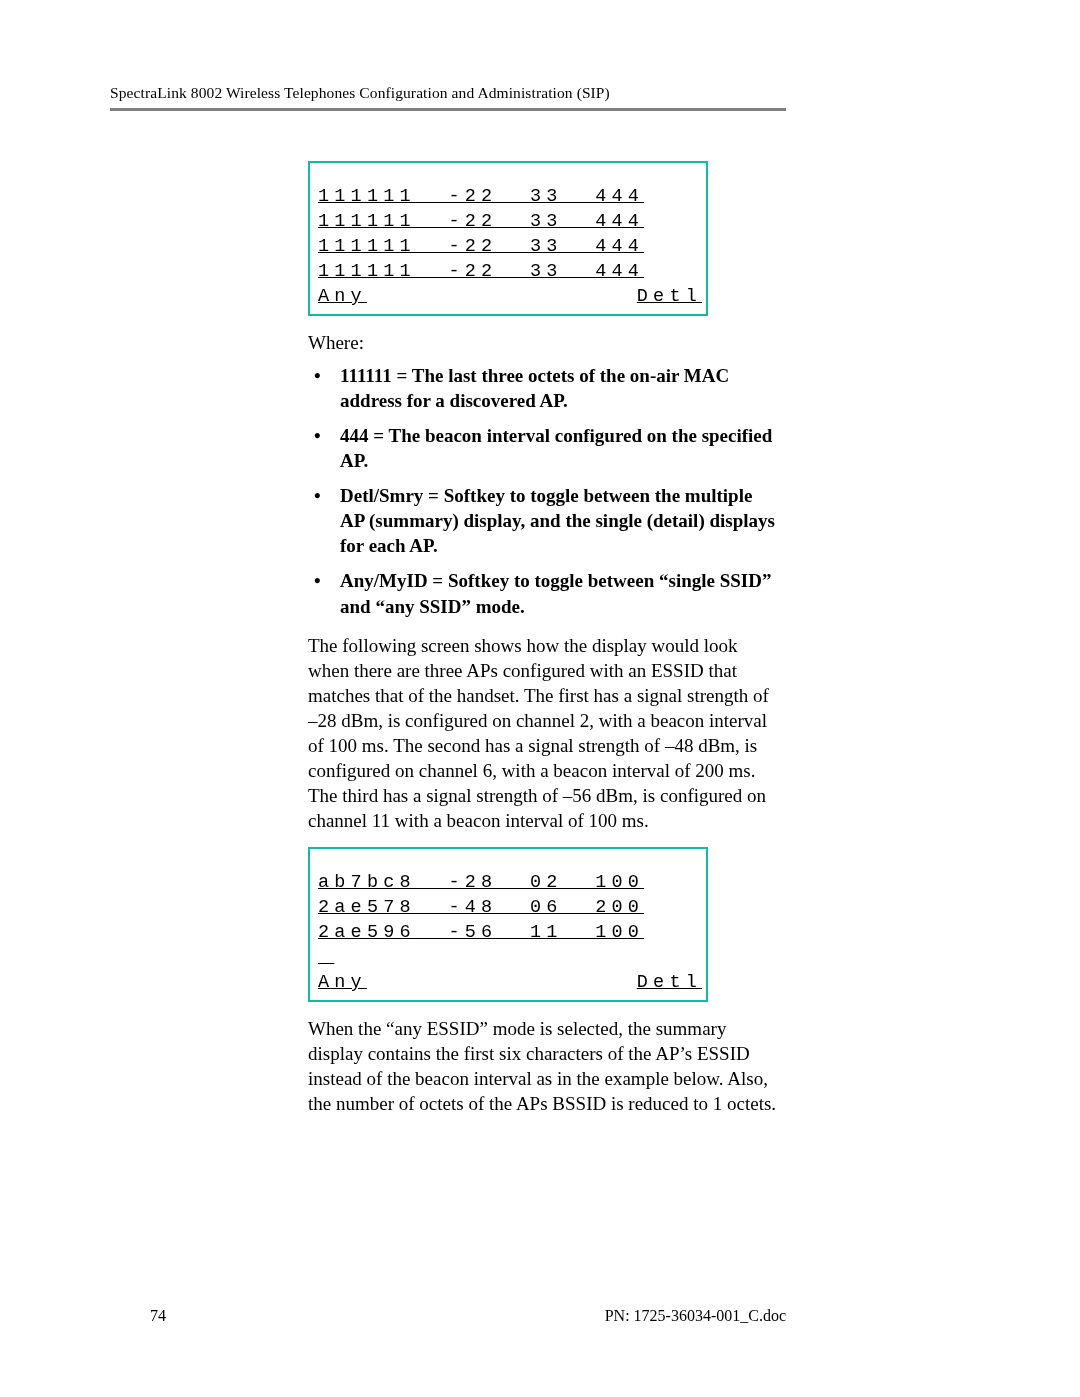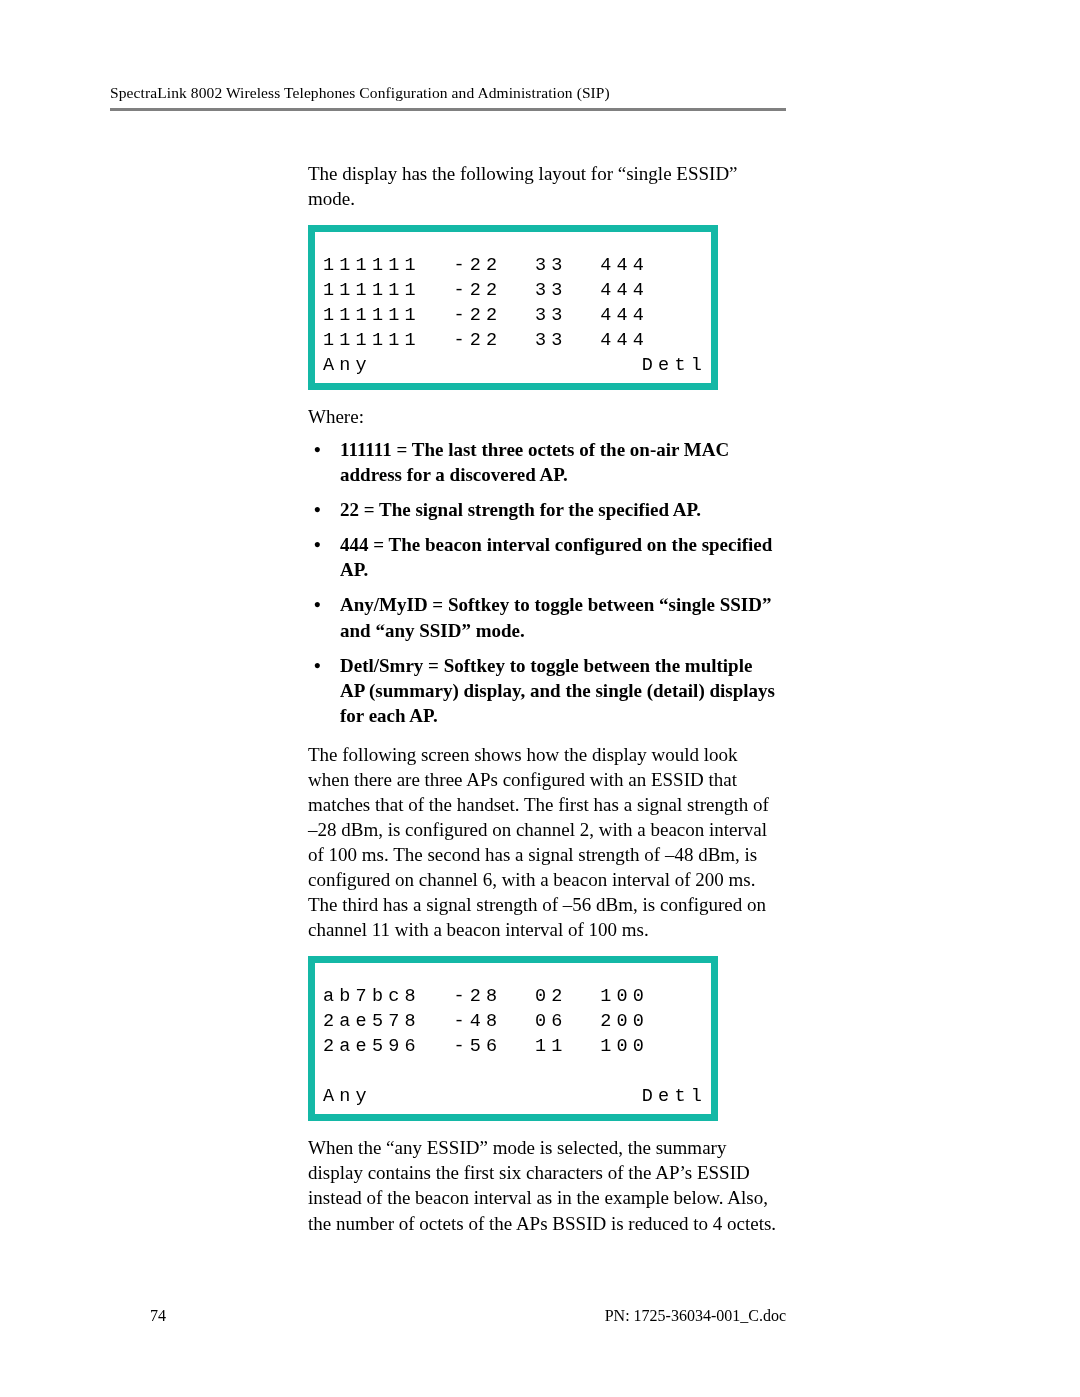--- a/index.html
+++ b/index.html
@@ -30,24 +30,25 @@
   .content {
     margin-left: 198px;
     margin-right: 8px;
     font-size: 19px;
     line-height: 1.32;
   }
   .para {
     margin: 0 0 14px 0;
   }
   .display-box {
-    border: 7px solid #14b8a6;
+    border: 2px solid #14b8a6;
     width: 380px;
     padding: 6px 8px 4px 8px;
     margin: 14px 0 14px 0;
+    text-decoration: underline;
   }
   .display-box-tall {
     padding-top: 22px;
   }
   .mono-row {
     font-family: "Courier New", Courier, monospace;
     font-size: 18.5px;
     letter-spacing: 5.2px;
     white-space: pre;
     line-height: 1.35;
@@ -102,57 +103,55 @@
 
 <div class="page">
 
   <div class="header">
     <span>SpectraLink 8002 Wireless Telephones Configuration and Administration (SIP)</span>
   </div>
   <hr class="header-rule">
 
   <div class="content">
 
-    <p class="para">The display has the following layout for  “single ESSID” mode.</p>
 
     <div class="display-box display-box-tall">
       <div class="mono-row">111111  -22  33  444</div>
       <div class="mono-row">111111  -22  33  444</div>
       <div class="mono-row">111111  -22  33  444</div>
       <div class="mono-row">111111  -22  33  444</div>
       <div class="softkey-row">
         <span>Any</span>
         <span>Detl</span>
       </div>
     </div>
 
     <p class="para where">Where:</p>
 
     <ul class="bullets">
       <li>111111 = The last three octets of the on-air MAC address for a discovered AP.</li>
-      <li>22 = The signal strength for the specified AP.</li>
       <li>444 = The beacon interval configured on the specified AP.</li>
+      <li>Detl/Smry = Softkey to toggle between the multiple AP (summary) display, and the single (detail) displays for each AP.</li>
       <li>Any/MyID = Softkey to toggle between “single SSID” and “any SSID” mode.</li>
-      <li>Detl/Smry = Softkey to toggle between the multiple AP (summary) display, and the single (detail) displays for each AP.</li>
     </ul>
 
     <p class="para">The following screen shows how the display would look when there are three APs configured with an ESSID that matches that of the handset.  The first has a signal strength of –28 dBm, is configured on channel 2, with a beacon interval of 100 ms.  The second has a signal strength of –48 dBm, is configured on channel 6, with a beacon interval of 200 ms.  The third has a signal strength of –56 dBm, is configured on channel 11 with a beacon interval of 100 ms.</p>
 
     <div class="display-box display-box-tall">
       <div class="mono-row">ab7bc8  -28  02  100</div>
       <div class="mono-row">2ae578  -48  06  200</div>
       <div class="mono-row">2ae596  -56  11  100</div>
       <div class="mono-row">&nbsp;</div>
       <div class="softkey-row">
         <span>Any</span>
         <span>Detl</span>
       </div>
     </div>
 
-    <p class="para">When the “any ESSID” mode is selected, the summary display contains the first six characters of the AP’s ESSID instead of the beacon interval as in the example below. Also, the number of octets of the APs BSSID is reduced to 4 octets.</p>
+    <p class="para">When the “any ESSID” mode is selected, the summary display contains the first six characters of the AP’s ESSID instead of the beacon interval as in the example below. Also, the number of octets of the APs BSSID is reduced to 1 octets.</p>
 
   </div>
 
   <div class="footer">
     <span>74</span>
     <span>PN: 1725-36034-001_C.doc</span>
   </div>
 
 </div>
 

